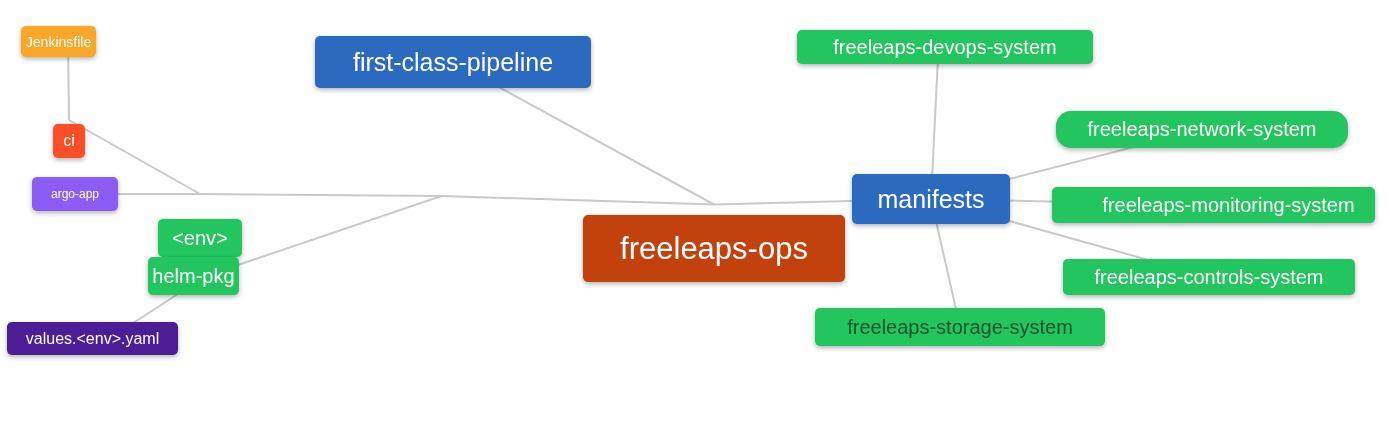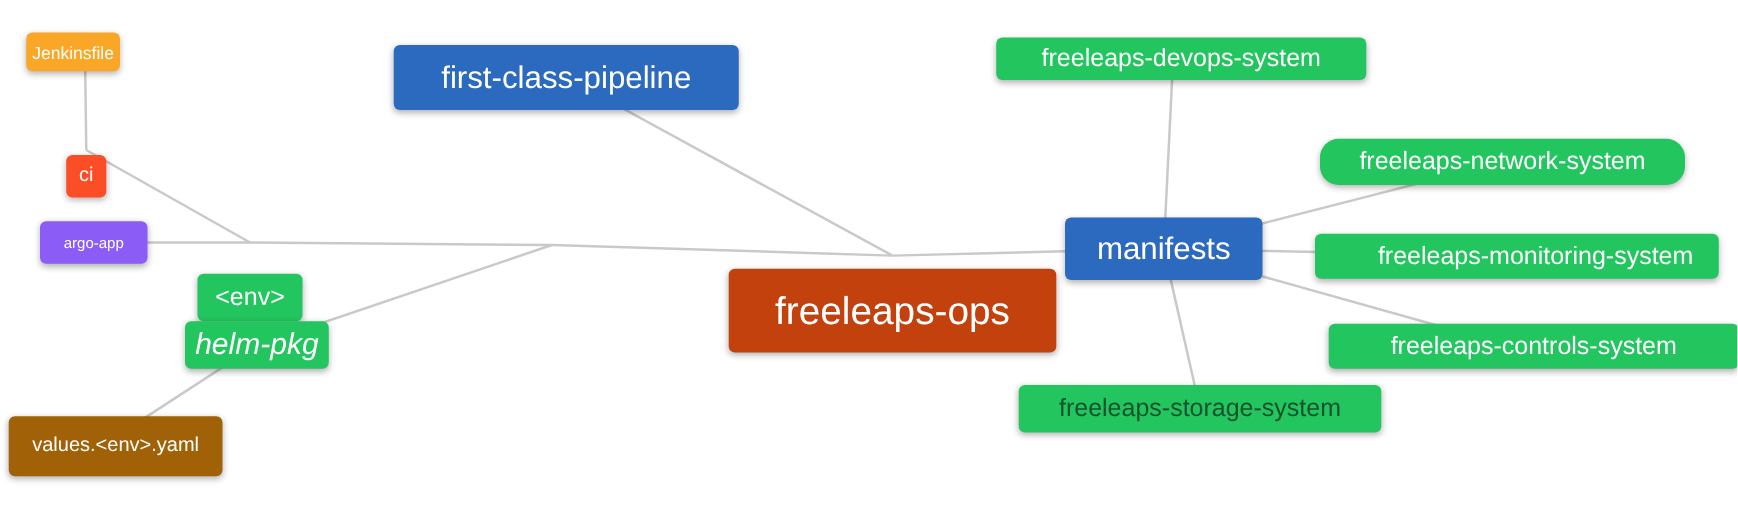--- a/index.html
+++ b/index.html
@@ -53,23 +53,23 @@
       <line x1="931" y1="199" x2="938.5" y2="47" stroke="#c9c9c9" stroke-width="2"></line>
       <line x1="931" y1="199" x2="1202" y2="129.5" stroke="#c9c9c9" stroke-width="2"></line>
       <line x1="931" y1="199" x2="1213.5" y2="205" stroke="#c9c9c9" stroke-width="2"></line>
       <line x1="931" y1="199" x2="1209" y2="277" stroke="#c9c9c9" stroke-width="2"></line>
       <line x1="931" y1="199" x2="960" y2="327" stroke="#c9c9c9" stroke-width="2"></line>
     </svg>
 <div class="node" style="left: 583px; top: 171px; width: 262px; height: 67px; font-size: 31px; background: #c2410c; color: rgb(255, 255, 255); margin-top: 44px;">freeleaps-ops</div>
     <div class="node" style="left: 315px; top: 36px; width: 276px; height: 52px; font-size: 25px; background: rgb(43, 106, 190); color: #ffffff;">first-class-pipeline</div>
     <div class="node" style="left: 852px; top: 174px; width: 158px; height: 50px; font-size: 25px; background: rgb(43, 106, 190); color: rgb(255, 255, 255);">manifests</div>
     <div class="node" style="left: 158px; top: 175px; width: 84px; height: 38px; font-size: 20px; background: rgb(34, 197, 94); color: rgb(255, 255, 255); margin-top: 44px;">&lt;env&gt;</div>
-    <div class="node" style="left: 148px; top: 257px; width: 115px; height: 38px; font-size: 24px; background: rgb(34, 197, 94); color: rgb(255, 255, 255); font-style: italic;">helm-pkg</div>
+    <div class="node" style="left: 148px; top: 257px; width: 91px; height: 38px; font-size: 20px; background: rgb(34, 197, 94); color: rgb(255, 255, 255);">helm-pkg</div>
     <div class="node" style="left: 53px; top: 103px; width: 32px; height: 34px; font-size: 16px; background: rgb(251, 78, 39); color: rgb(255, 255, 255); margin-top: 21px;">ci</div>
     <div class="node" style="left: 32px; top: 177px; width: 86px; height: 34px; font-size: 12px; background: #8b5cf6; color: rgb(255, 255, 255);">argo-app</div>
-    <div class="node" style="left: 7px; top: 333px; width: 171px; height: 48px; font-size: 16px; background: #a16207; color: rgb(255, 255, 255);">values.&lt;env&gt;.yaml</div>
+    <div class="node" style="left: 7px; top: 322px; width: 171px; height: 33px; font-size: 16px; background: #4c1d95; color: rgb(255, 255, 255);">values.&lt;env&gt;.yaml</div>
     <div class="node" style="left: 21px; top: 26px; width: 75px; height: 31px; font-size: 14px; background: rgb(250, 166, 39); color: rgb(255, 255, 255);">Jenkinsfile</div>
     <div class="node" style="left: 797px; top: 30px; width: 296px; height: 34px; font-size: 20px; background: rgb(34, 197, 94); color: rgb(255, 255, 255);">freeleaps-devops-system</div>
     <div class="node" style="left: 1056px; top: 111px; width: 292px; height: 37px; font-size: 20px; background: rgb(34, 197, 94); color: rgb(255, 255, 255); border-radius: 15px;">freeleaps-network-system</div>
     <div class="node" style="left: 1052px; top: 187px; width: 323px; height: 36px; font-size: 20px; background: rgb(34, 197, 94); color: rgb(255, 255, 255); padding-left: 30px;">freeleaps-monitoring-system</div>
-    <div class="node" style="left: 1063px; top: 259px; width: 328px; height: 36px; font-size: 20px; background: rgb(34, 197, 94); color: rgb(255, 255, 255);">freeleaps-controls-system</div>
+    <div class="node" style="left: 1063px; top: 259px; width: 292px; height: 36px; font-size: 20px; background: rgb(34, 197, 94); color: rgb(255, 255, 255);">freeleaps-controls-system</div>
     <div class="node" style="left: 815px; top: 308px; width: 290px; height: 38px; font-size: 20px; background: rgb(34, 197, 94); color: #14532d;">freeleaps-storage-system</div>
   </div>
 
 </body></html>

